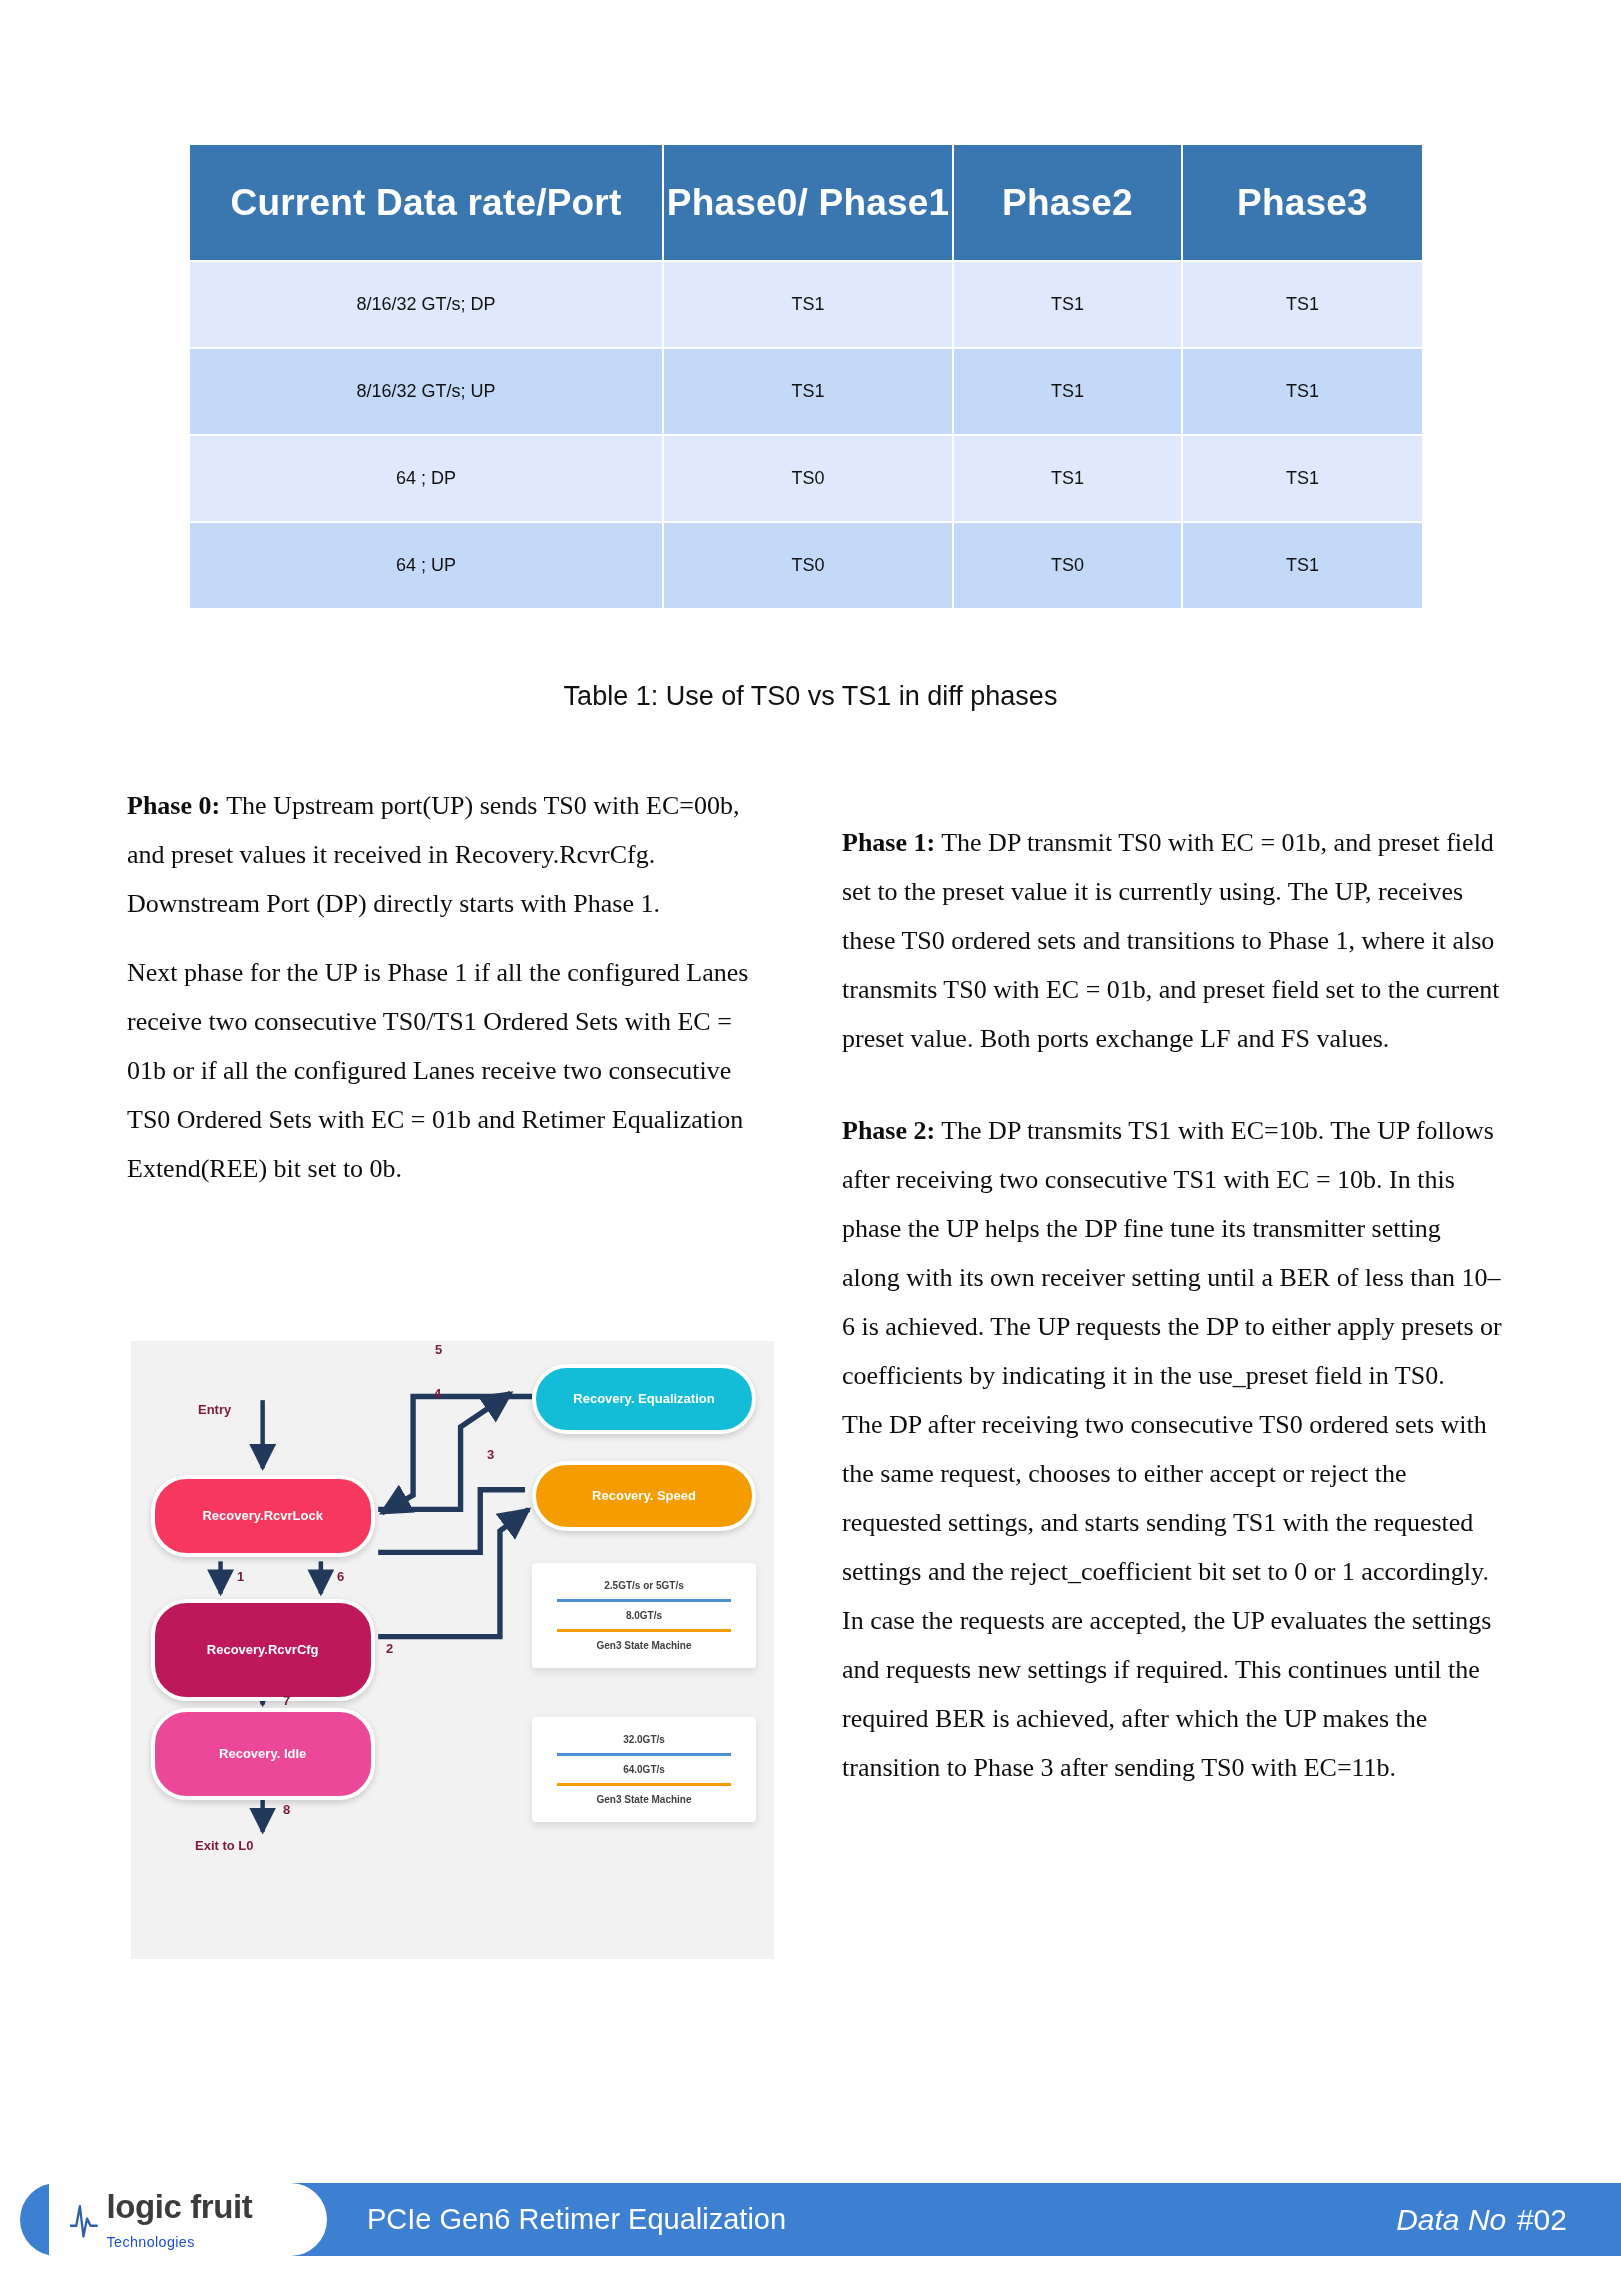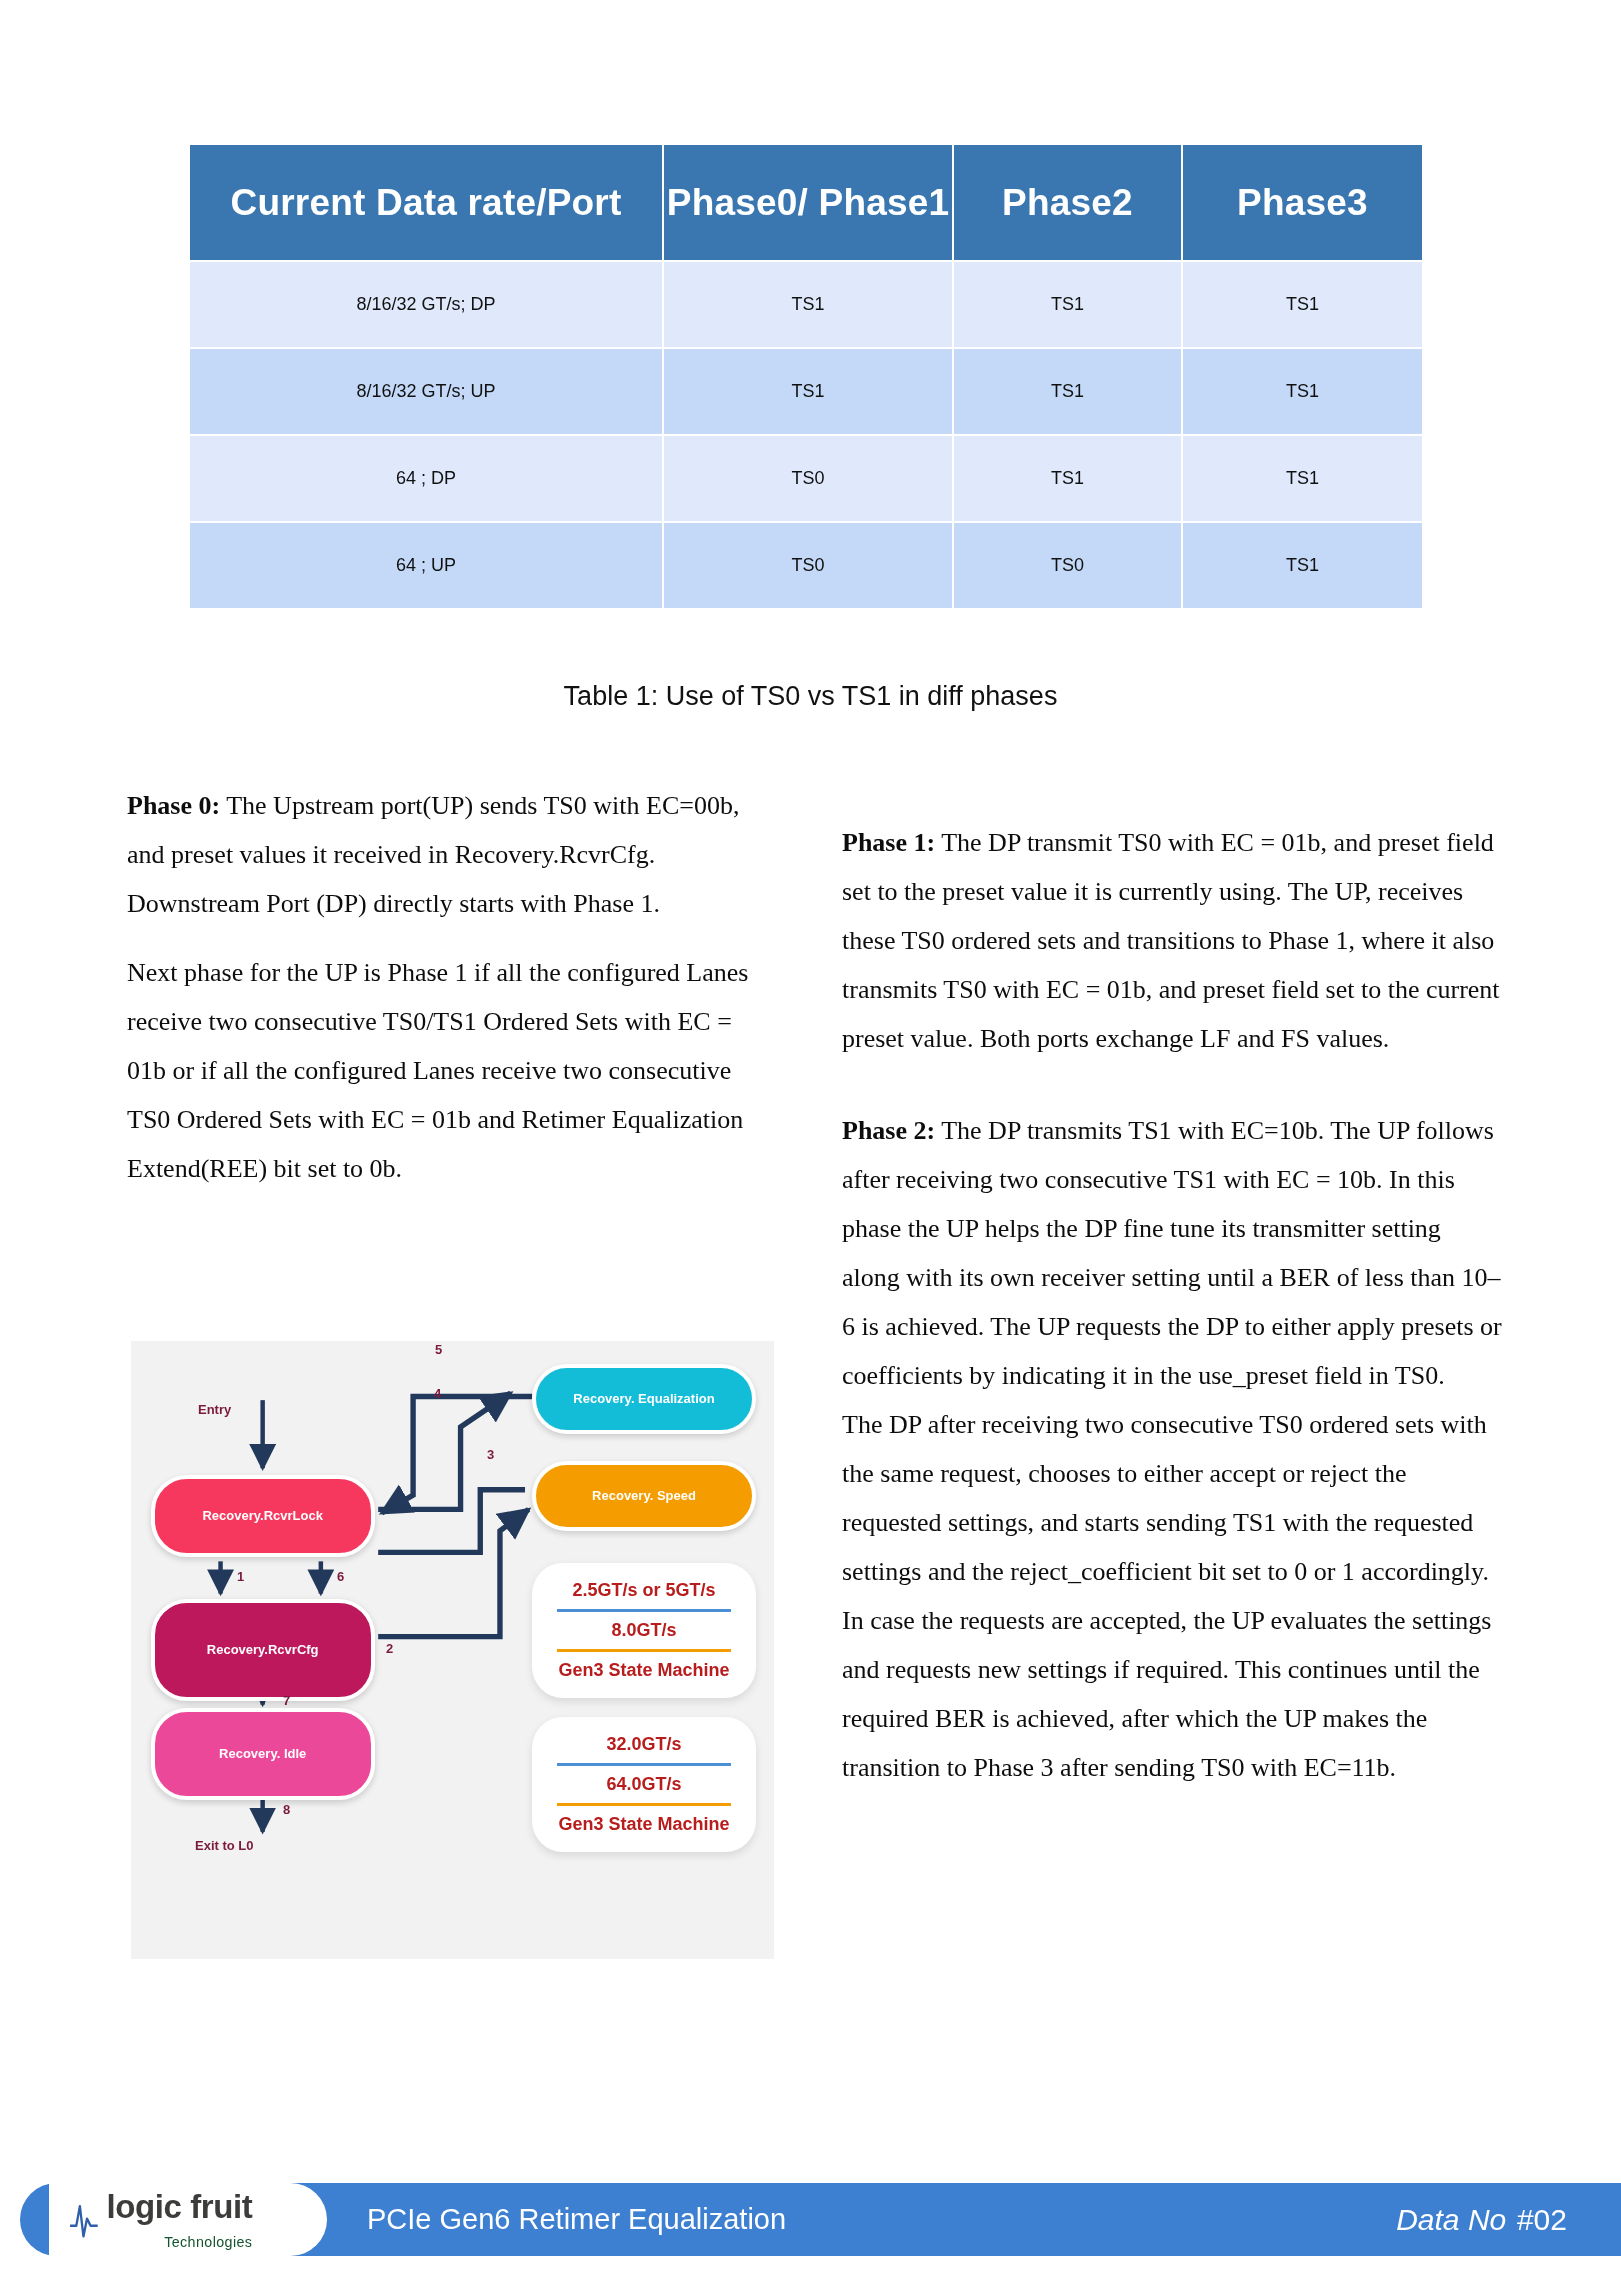--- a/index.html
+++ b/index.html
@@ -118,27 +118,27 @@
   }
   .n-rcvrlock  { left: 19.7px;  top: 134px; width: 224px; height: 82px; background: #f7385e; }
   .n-rcvrcfg   { left: 19.7px;  top: 258px; width: 224px; height: 102px; background: #be185d; }
   .n-idle      { left: 19.7px;  top: 367px; width: 224px; height: 92px; background: #ec4899; }
   .n-equal     { left: 401px; top: 23px;  width: 224px; height: 70px; background: #13bdd8; }
   .n-speed     { left: 401px; top: 120px; width: 224px; height: 70px; background: #f59c00; }
 
   .dg-card {
     position: absolute;
     background: #ffffff;
-    border-radius: 31px;
+    border-radius: 4px;
     box-shadow: 0 3.6px 8px rgba(0,0,0,0.10);
     padding: 10.7px 19.7px;
     font-family: "Liberation Sans", sans-serif;
-    font-size: 18px;
-    font-weight: bold;
-    color: #b91c1c;
+    font-size: 10px;
+    font-weight: bold;
+    color: #404040;
     text-align: center;
   }
   .card-a { left: 401px; top: 222px; width: 224px; }
   .card-b { left: 401px; top: 376px; width: 224px; }
   .dg-card .ln { padding: 6.3px 0; }
   .rule-blue   { height: 2.7px; background: #4b8fd4; margin: 1.8px 5.4px; }
   .rule-orange { height: 2.7px; background: #f59c00; margin: 1.8px 5.4px; }
 
   .dg-label {
     position: absolute;
@@ -193,22 +193,21 @@
   .logo-main {
     font-family: "Liberation Sans", sans-serif;
     font-weight: bold;
     font-size: 33px;
     color: #3c3c3b;
     letter-spacing: -0.4px;
   }
   .logo-sub {
     font-family: "Liberation Sans", sans-serif;
     font-size: 14.3px;
-    color: #14532d;
-    text-align: right;
+    color: #1d4ed8;
     margin-top: 12px;
     letter-spacing: 0.4px;
   }
   .footer-title {
     position: absolute;
     left: 367px;
     top: 0;
     height: 73px;
     display: flex;
     align-items: center;

